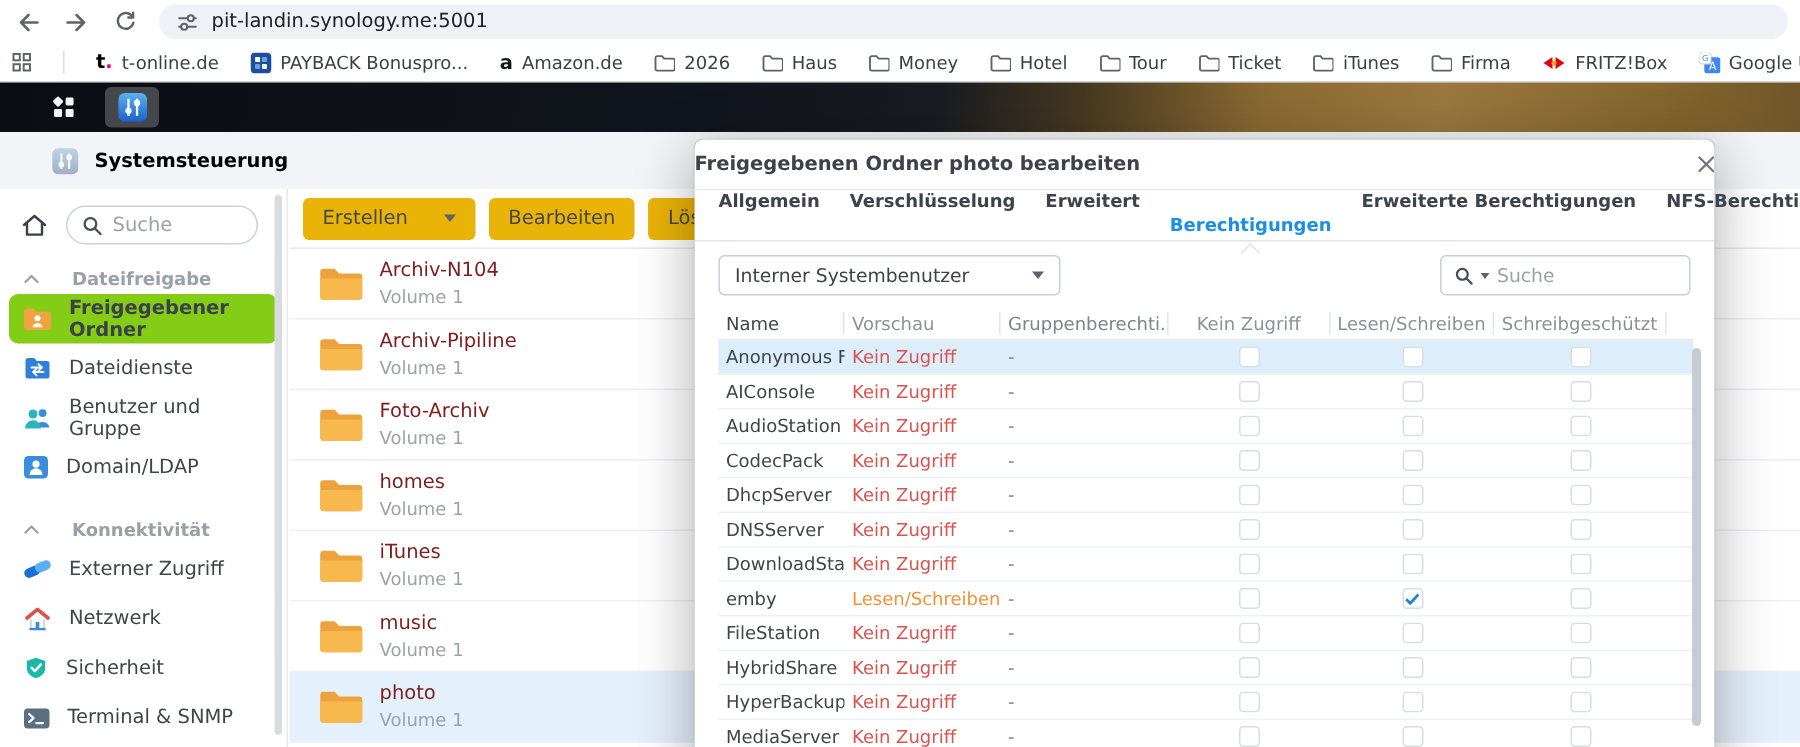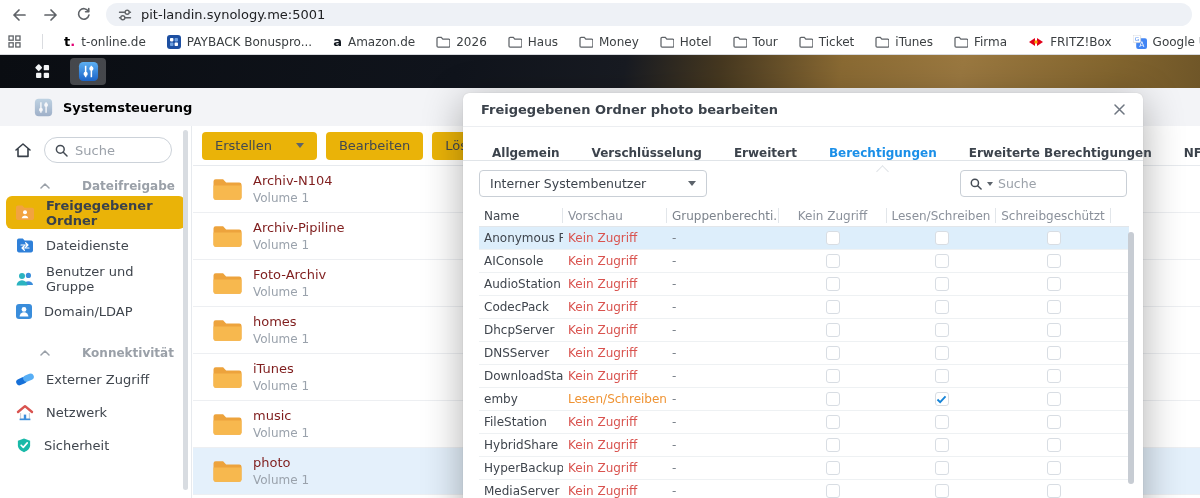--- a/index.html
+++ b/index.html
@@ -31,42 +31,42 @@
   
   .win-title { position:absolute; top:88px; left:0; width:1200px; height:38px; background:#f3f4f7; display:flex; align-items:center; padding-left:34px; gap:10px; }
   .win-title-text { font-size:13px; font-weight:bold; color:#000000; }
   .faded-icon { opacity:.45; filter:saturate(.5); }
 
   
   .sidebar { position:absolute; top:126px; left:0; width:192px; height:372px; background:#fff; border-right:1px solid #e7eaee; padding-top:11px; }
   .side-top { display:flex; align-items:center; padding-left:14px; gap:12px; }
   .search-box { width:128px; height:26px; border:1px solid #ccd2d9; border-radius:13px; display:flex; align-items:center; gap:7px; padding:0 10px; }
   .search-ph { font-size:13px; color:#9ba1a9; }
-  .side-section { display:flex; align-items:center; gap:32px; padding-left:16px; margin-top:13px; height:20px;margin-left:24px; }
+  .side-section { display:flex; align-items:center; gap:22px; padding-left:16px; margin-top:13px; height:20px; }
   .side-section-label { font-size:12px; font-weight:bold; color:#9aa0a8; }
   .side-item { height:33px; display:flex; align-items:center; gap:11px; margin:0 6px; padding-left:9px; border-radius:6px; font-size:13px; color:#3f454d; }
-  .side-item.selected { background:#eab308; font-weight:bold; color:#39414b; }
+  .side-item.selected { background:#84cc16; font-weight:bold; color:#39414b; }
   .side-scroll { position:absolute; top:4px; right:3px; width:5px; height:360px; background:#d8dce1; border-radius:3px; }
 
   
   .main { position:absolute; top:126px; left:193px; width:1007px; height:372px; background:#fff; }
   .toolbar { height:40px; display:flex; align-items:center; gap:9px; padding-left:9px; border-bottom:1px solid #e7eaee; }
   .btn { height:28px; background:#eab308; border-radius:4px; font-size:13px; color:#424950; display:flex; align-items:center; justify-content:center; padding:0 13px; gap:24px; white-space:nowrap; }
   .btn.cut { width:110px; justify-content:flex-start; padding-left:10px; }
   .caret { width:0; height:0; border-left:4px solid transparent; border-right:4px solid transparent; border-top:5px solid #5c636b; }
   .folder-row { height:47px; display:flex; align-items:center; gap:10px; padding-left:19px; border-bottom:1px solid #edeff2; }
   .folder-row.selected { background:#e4f0fb; }
   .f-name { font-size:13px; font-weight:normal; color:#7f1d1d; line-height:1.45; }
   .f-vol { font-size:12px; color:#9aa2ac; line-height:1.3; }
 
   
   .dialog { position:absolute; top:93px; left:463px; width:680px; height:520px; background:#fff; border-radius:6px 6px 0 0; box-shadow:0 8px 40px rgba(0,0,0,.32), 0 0 1px rgba(0,0,0,.2); z-index:50; }
-  .dlg-header { height:34px; display:flex; align-items:center; justify-content:space-between; padding:0 18px; border-bottom:1px solid #eceef1; }
+  .dlg-header { height:34px; display:flex; align-items:center; justify-content:space-between; padding:0 0; border-bottom:1px solid #eceef1; }
   .dlg-title { font-size:13px; font-weight:bold; color:#3b424b; }
-  .dlg-tabs { height:34px; display:flex; align-items:flex-end; gap:32px; padding:0 29px; border-bottom:1px solid #e0e4e8; position:relative; }
+  .dlg-tabs { height:34px; display:flex; align-items:flex-start; gap:20px; padding:0 16px; border-bottom:1px solid #e0e4e8; position:relative; }
   .tab { font-size:12px; font-weight:bold; color:#3c434c; position:relative; white-space:nowrap; }
   .tab.active { color:#1a8fe8;margin-top:16px; }
   .tab.active .notch { position:absolute; bottom:-16px; left:50%; margin-left:-5px; width:9px; height:9px; background:#fff; border-top:1px solid #dfe3e7; border-left:1px solid #dfe3e7; transform:rotate(45deg); }
   .dlg-controls { display:flex; align-items:center; justify-content:space-between; padding:9px 16px 8px 16px; }
   .dropdown { width:228px; height:27px; border:1px solid #c9cfd6; border-radius:4px; display:flex; align-items:center; justify-content:space-between; padding:0 10px; font-size:12.5px; color:#3c434c; }
   .dlg-search { width:167px; height:27px; border:1px solid #c9cfd6; border-radius:4px; display:flex; align-items:center; gap:5px; padding:0 9px; }
   .dlg-search .ph { font-size:12.5px; color:#9ba1a9; }
   .mini-caret { width:0; height:0; border-left:3.5px solid transparent; border-right:3.5px solid transparent; border-top:4.5px solid #5c636b; }
 
   .ptable { margin:0 14px 0 16px; }
@@ -396,20 +396,30 @@
   </div>
   <div class="side-item">
     <span>
       <svg width="18" height="17" viewBox="0 0 20 17">
           <path d="M10 .8 l6.8 2.3 v5.2 c0 3.8-2.9 6.3-6.8 7.6 C6.1 14.6 3.2 12.1 3.2 8.3 v-5.2 z" fill="#19b9a8"></path>
           <polyline points="6.8,8.2 9.2,10.6 13.6,5.6" fill="none" stroke="#fff" stroke-width="1.8" stroke-linecap="round" stroke-linejoin="round"></polyline>
         </svg>
     </span>
     <span>Sicherheit</span>
   </div>
+  <div class="side-item">
+    <span>
+      <svg width="19" height="16" viewBox="0 0 19 16">
+          <rect x="1" y="1.4" width="17" height="13.2" rx="2.4" fill="#5d6e80"></rect>
+          <polyline points="4.4,5 7.4,7.7 4.4,10.4" fill="none" stroke="#fff" stroke-width="1.5" stroke-linecap="round" stroke-linejoin="round"></polyline>
+          <line x1="9.2" y1="11" x2="13.6" y2="11" stroke="#fff" stroke-width="1.5" stroke-linecap="round"></line>
+        </svg>
+    </span>
+    <span>Terminal &amp; SNMP</span>
+  </div>
 
   <div class="side-scroll"></div>
 </div>
 
 <div class="main">
   <div class="toolbar">
     <div class="btn">
       <span>Erstellen</span>
       <span class="caret"></span>
     </div>

